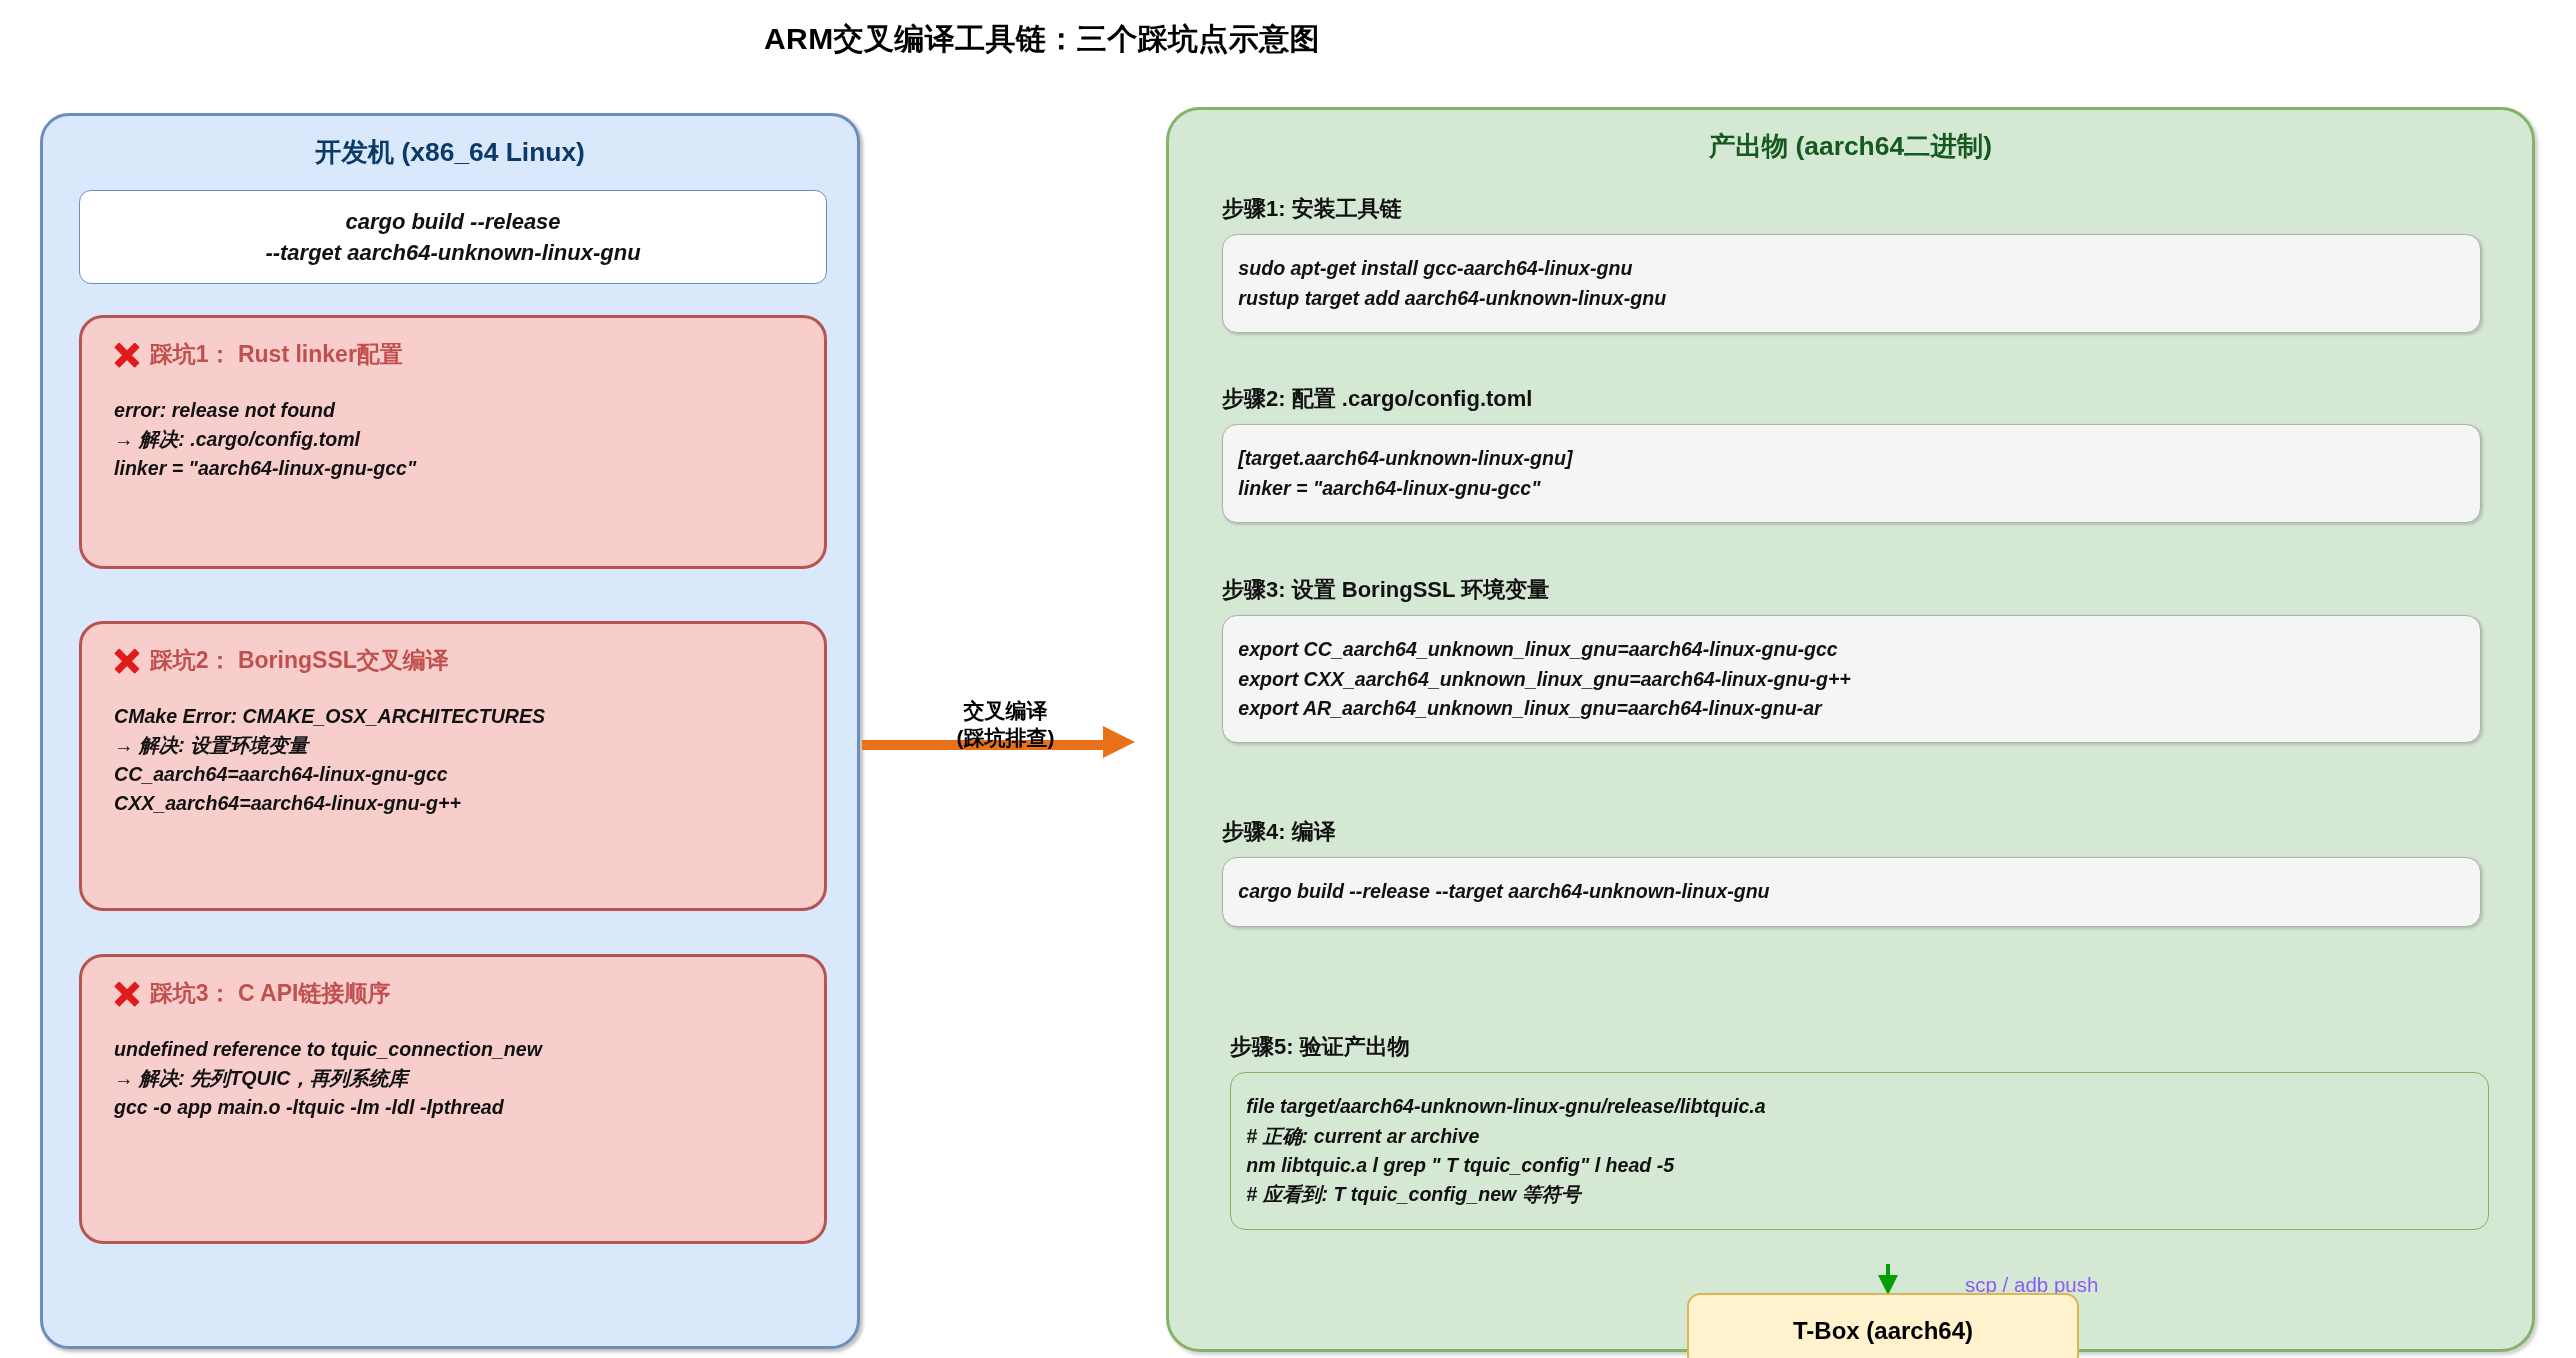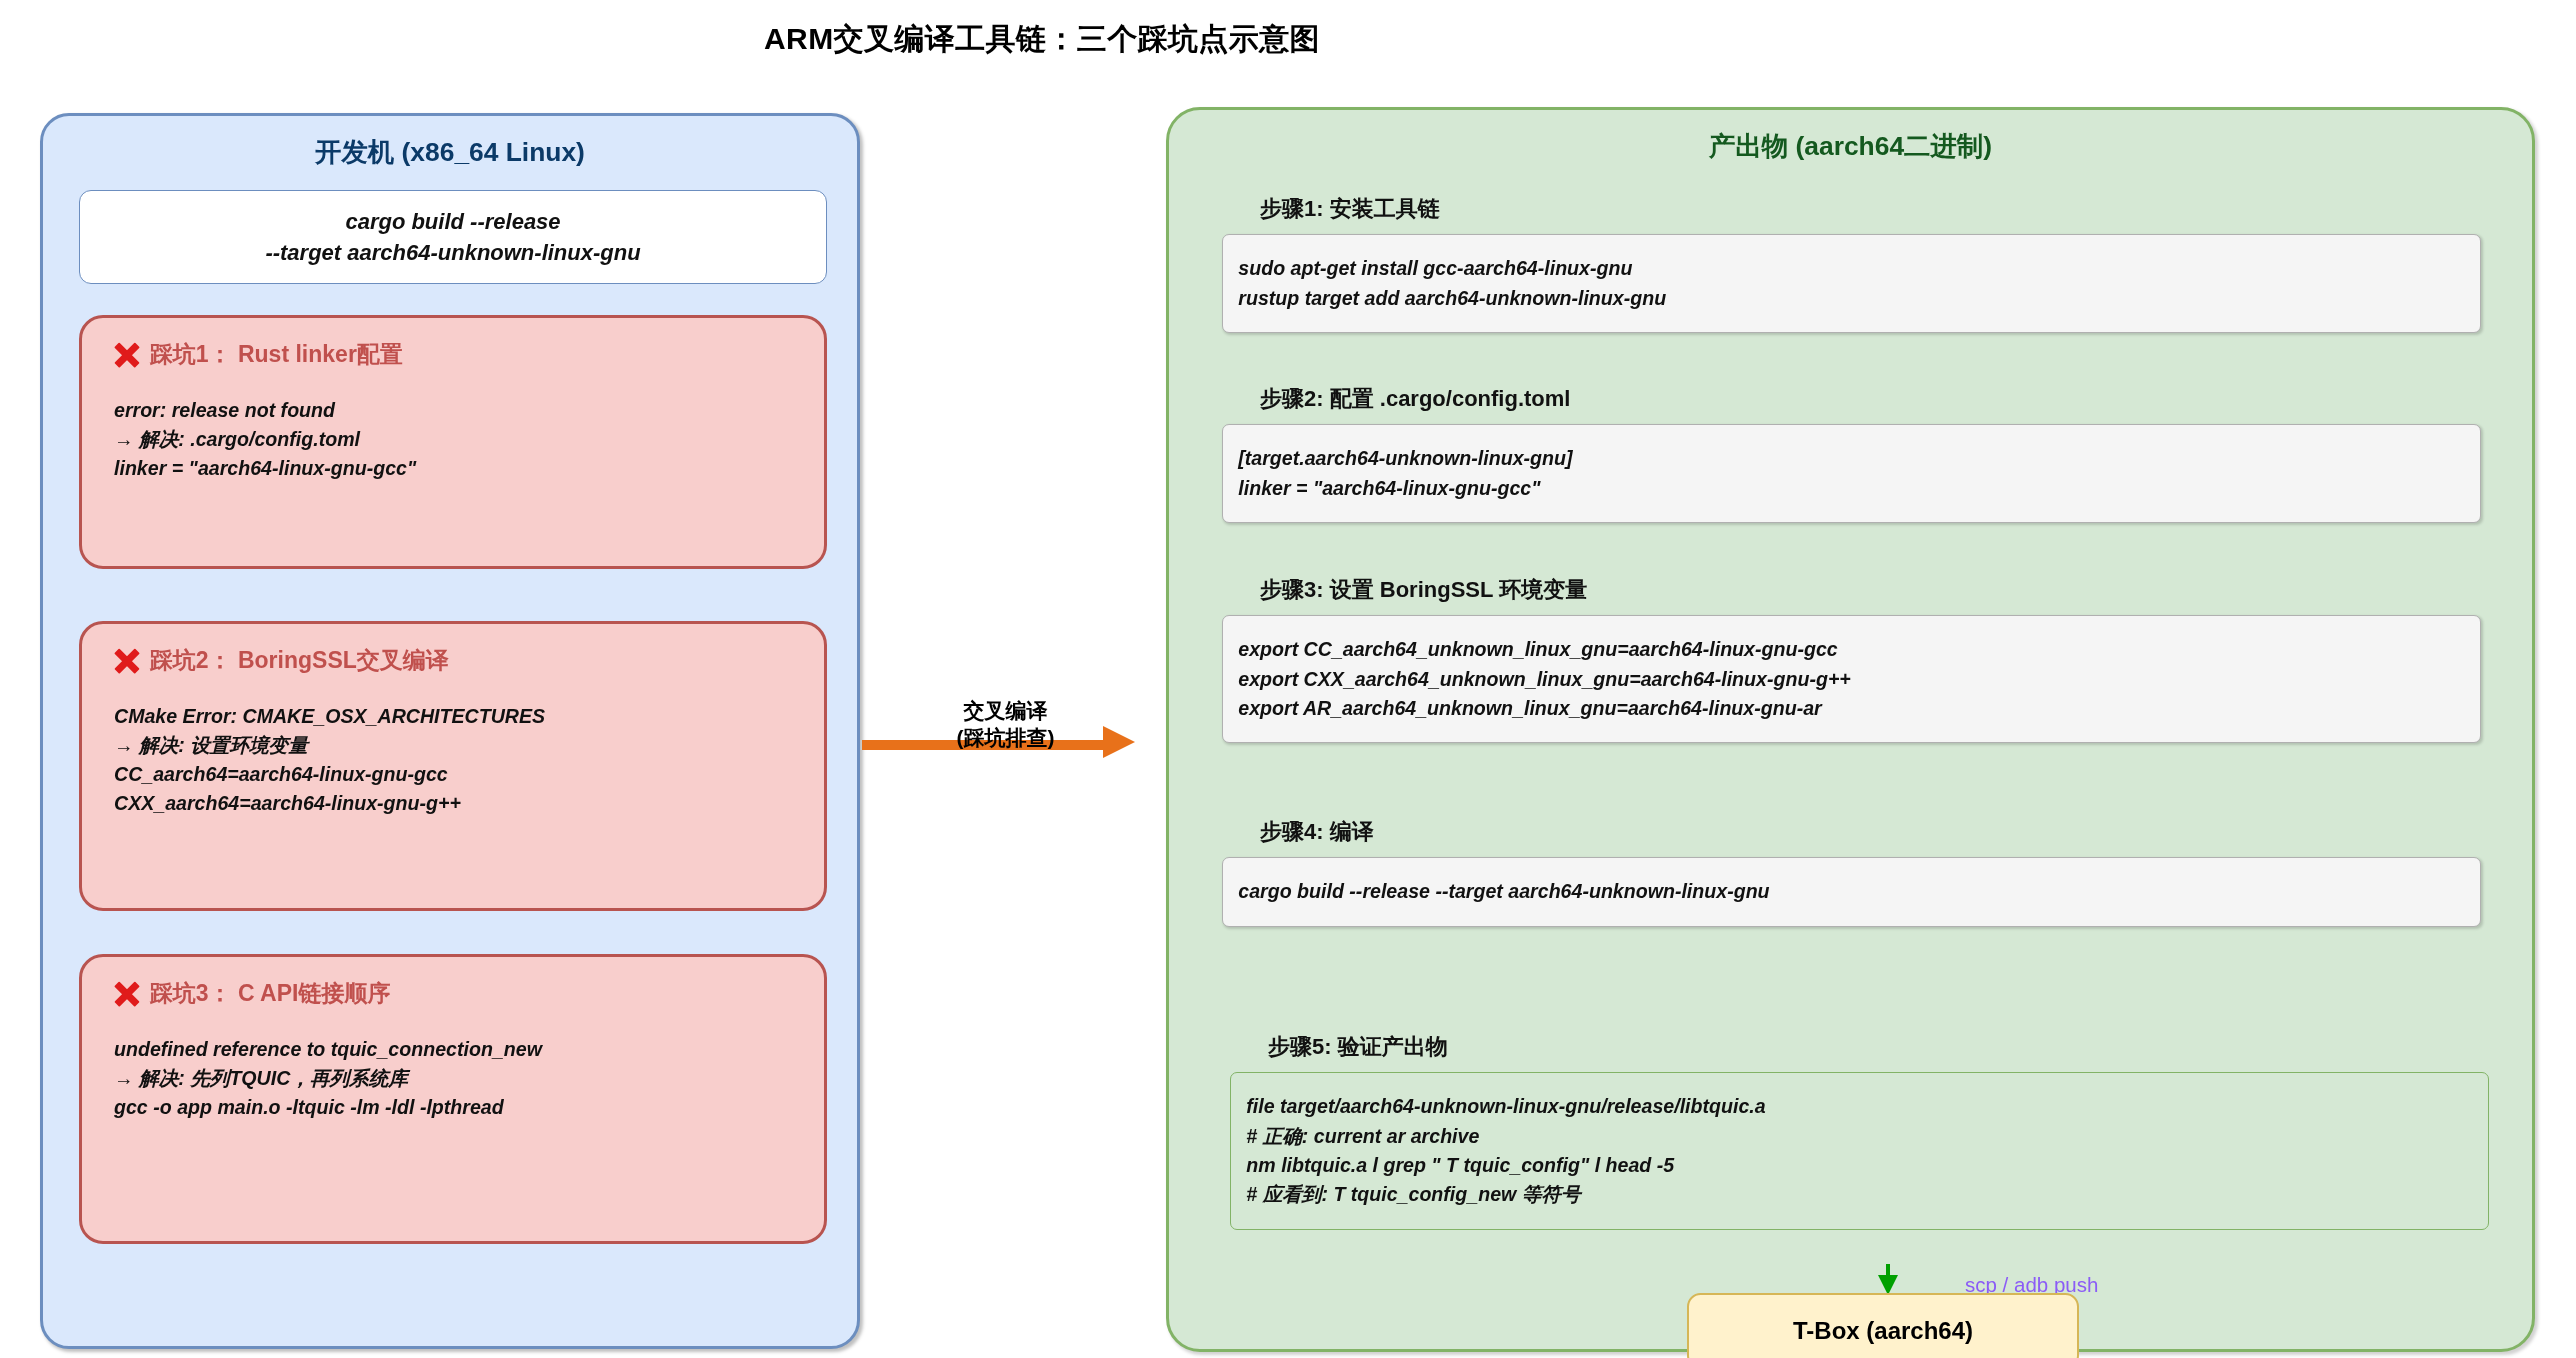--- a/index.html
+++ b/index.html
@@ -204,26 +204,25 @@
   .step-block {
     position: absolute;
     left: 53px;
     width: 1259px;
   }
   .step-label {
     font-size: 22px;
     font-weight: bold;
     color: #111111;
     margin-bottom: 10.2px;
-    margin-left: 38px;
   }
   .step-code {
     background: #f5f5f5;
     border: 1.7px solid #b0b0b0;
-    border-radius: 7px;
+    border-radius: 15px;
     box-sizing: border-box;
     padding: 19px 15.3px;
     box-shadow: 1.7px 1.7px 2.6px rgba(0,0,0,0.16);
   }
   .step-code .code-line {
     font-size: 19.6px;
     font-style: italic;
     font-weight: bold;
     color: #111111;
     line-height: 1.5;

